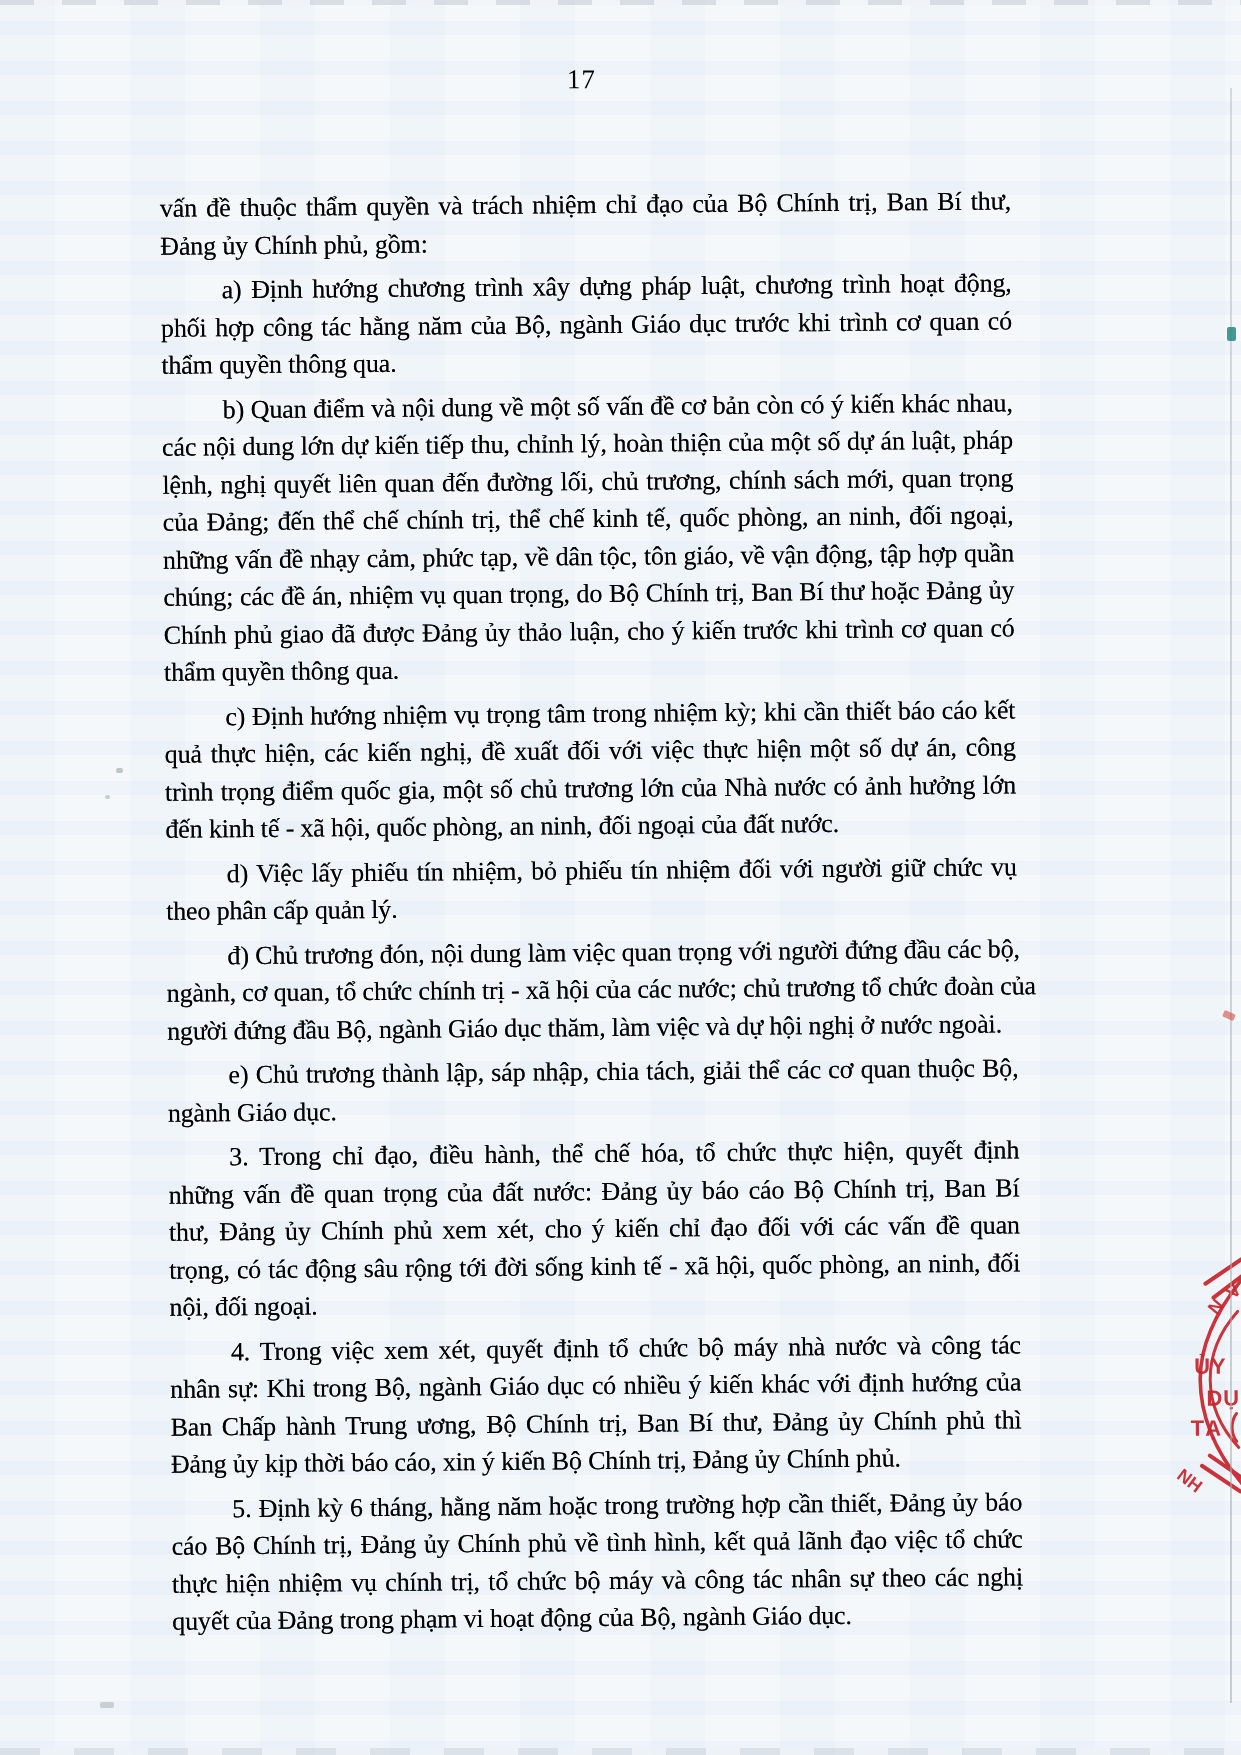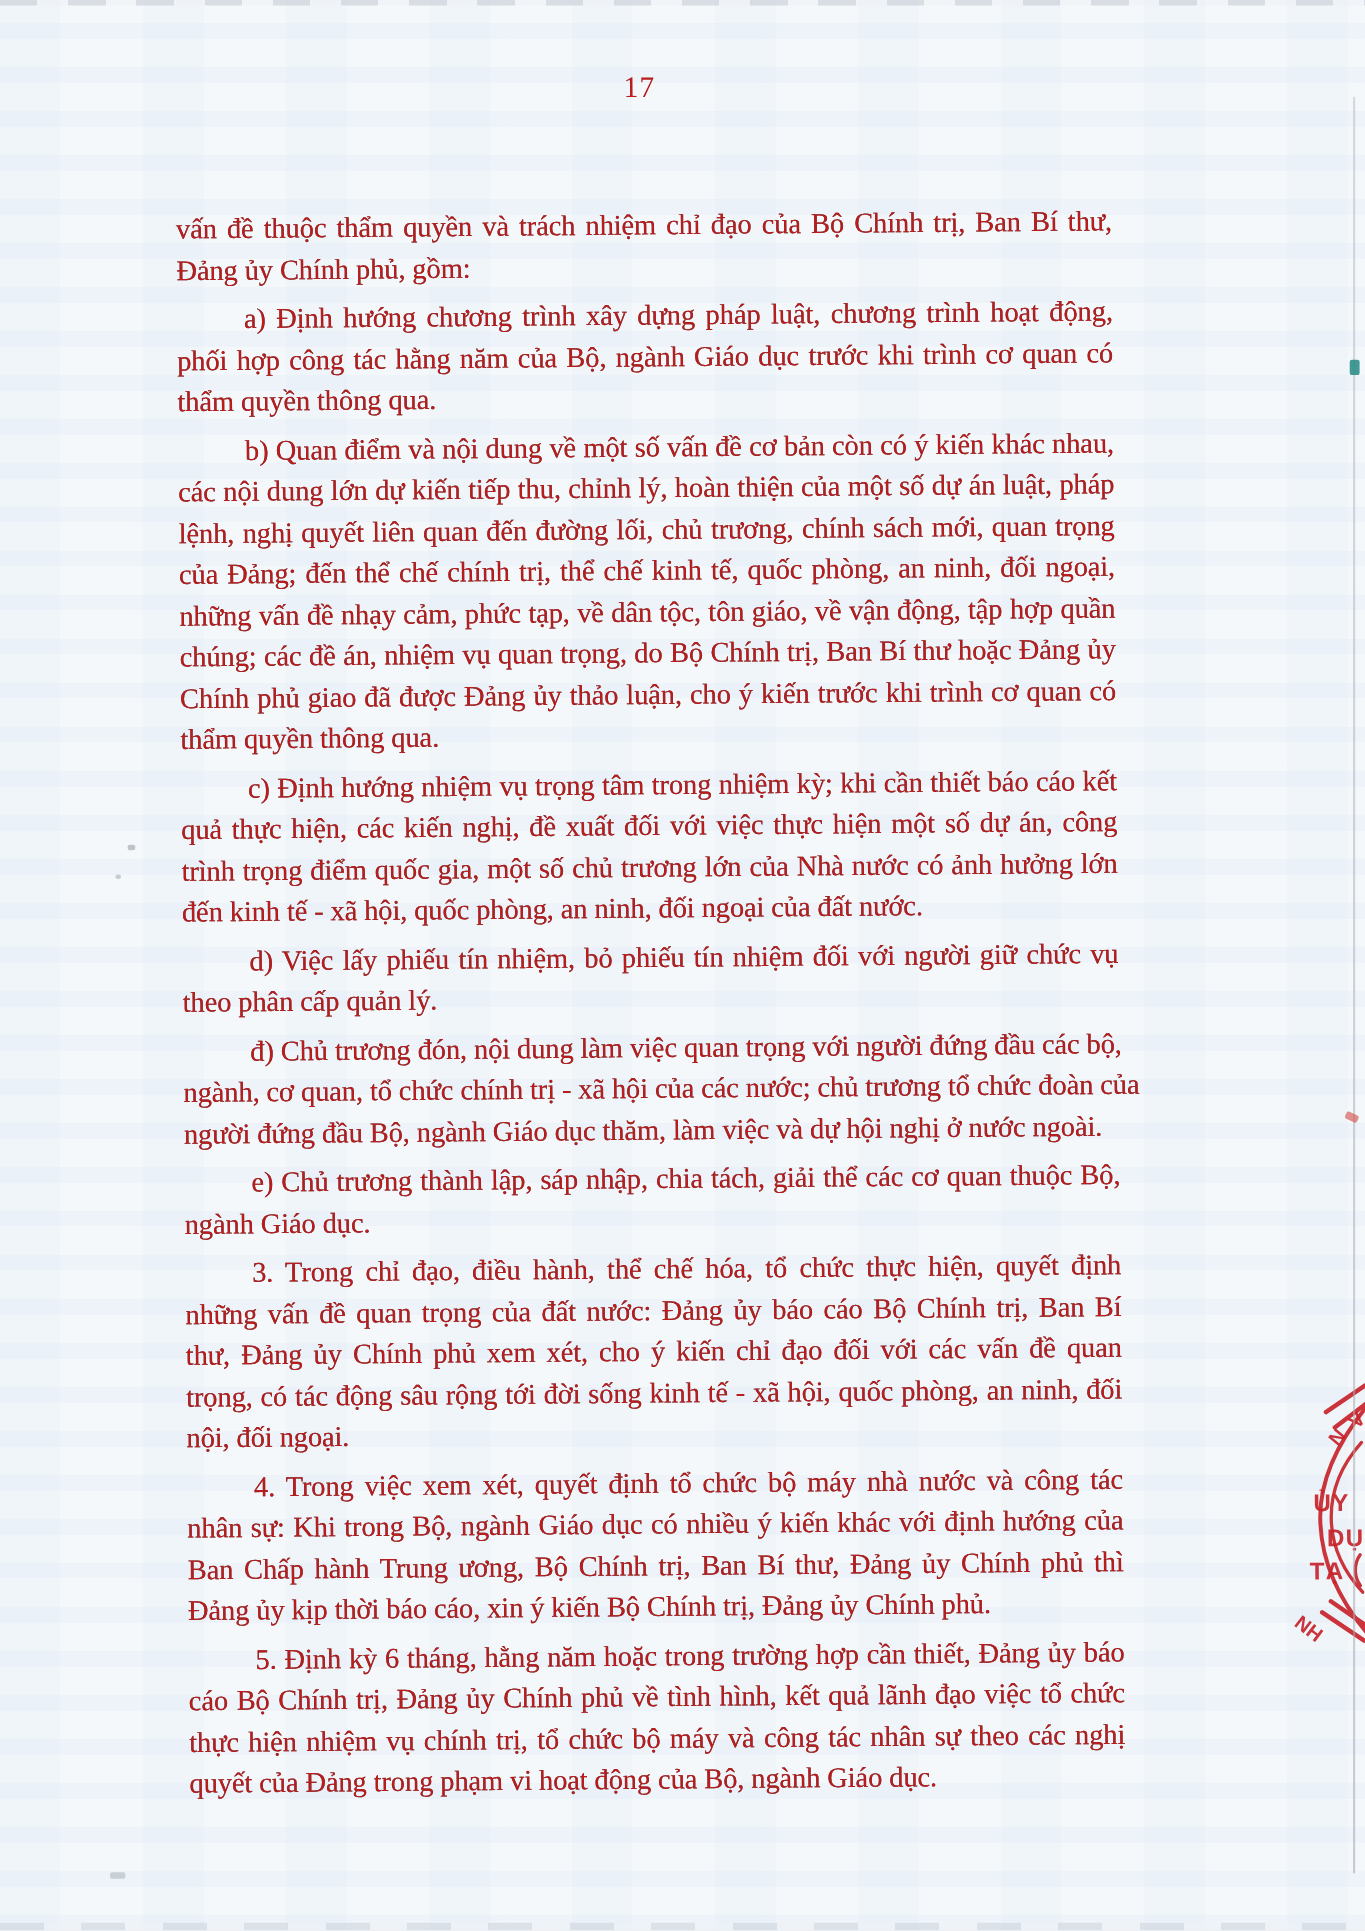--- a/index.html
+++ b/index.html
@@ -1,18 +1,18 @@
 <!DOCTYPE html>
 <html><head>
 <meta charset="utf-8">
 <style>
   html,body{margin:0;padding:0;background:#e8eaed;}
   .page{
     position:relative;width:1241px;height:1755px;margin:0 auto;overflow:hidden;
-    background:#f5f8fb;color:#b91c1c;
+    background:#f5f8fb;color:#000000;
     font-family:"Liberation Serif","DejaVu Serif",serif;
   }
   
   .page::before{
     content:"";position:absolute;inset:0;pointer-events:none;
     background:
       repeating-linear-gradient(0deg, rgba(202,219,238,.16) 0 14px, rgba(255,255,255,0) 14px 40px),
       repeating-linear-gradient(90deg, rgba(205,222,240,.13) 0 55px, rgba(255,255,255,0) 55px 130px);
   }
   .edge-band-top{

